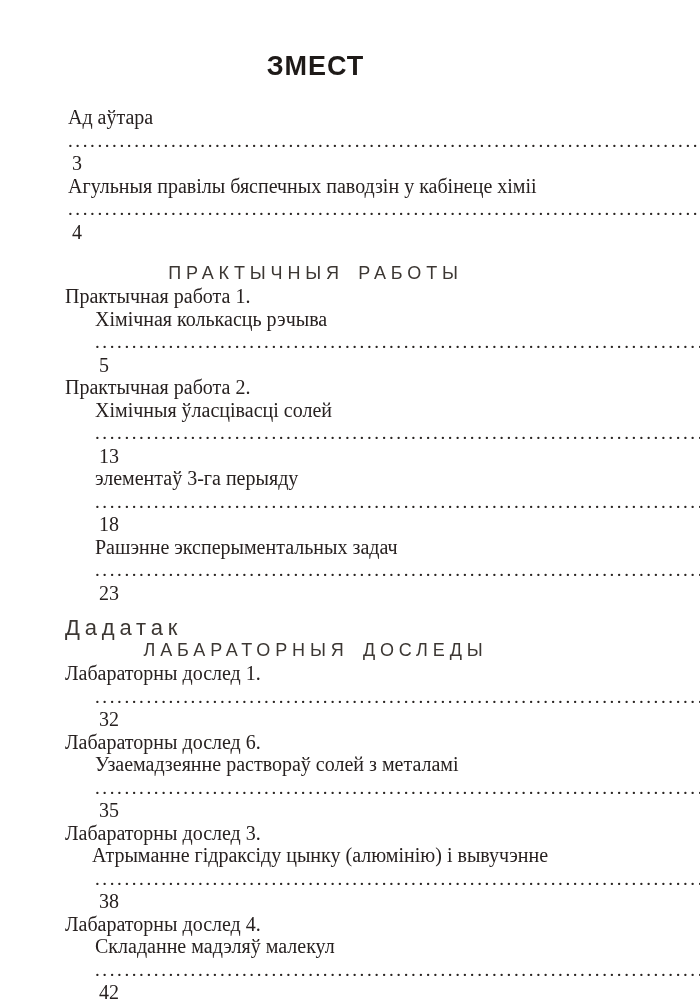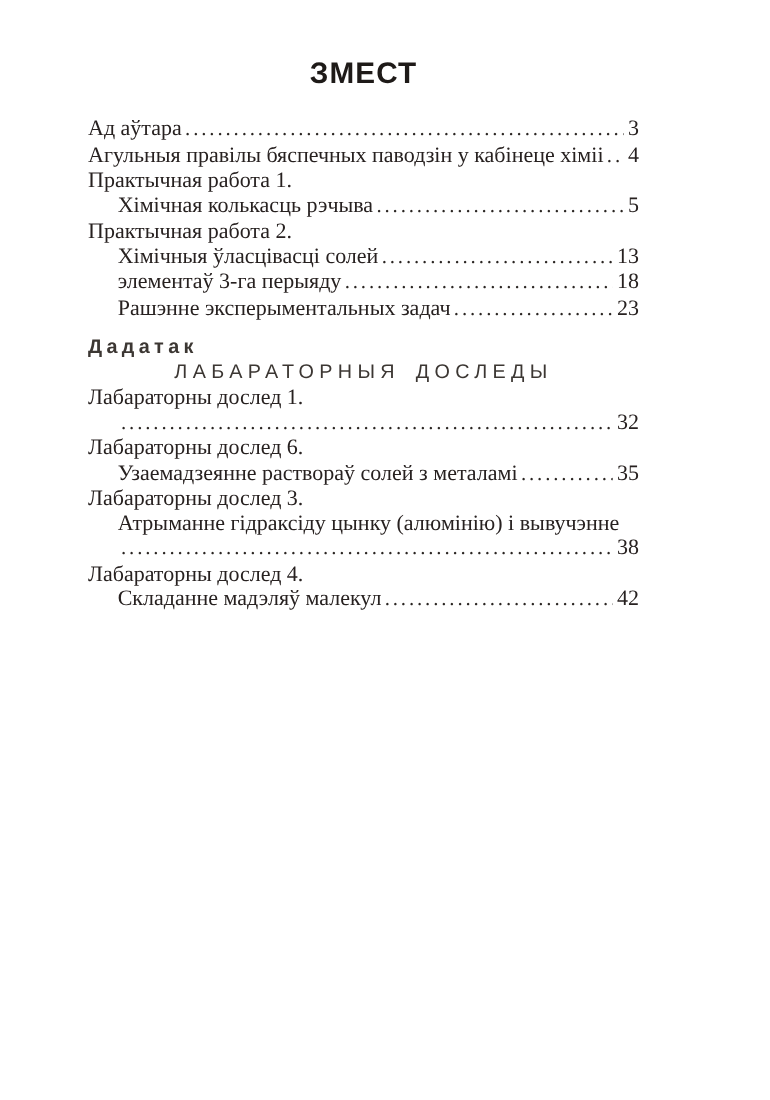--- a/index.html
+++ b/index.html
@@ -9,21 +9,20 @@
     background: #ffffff;
     font-family: "Liberation Serif", "DejaVu Serif", serif;
     color: #272120;
     overflow: hidden;
   }
   .page {
     box-sizing: border-box;
     width: 643px;
     height: 1000px;
     padding: 52px 77px 0 65px;
-    margin-left: 15px;
   }
   h1.doc-title {
     margin: 0 0 26px 0;
     text-align: center;
     font-family: "Liberation Sans", "DejaVu Sans", sans-serif;
     font-size: 27px;
     font-weight: 700;
     letter-spacing: 1px;
     line-height: 28px;
     color: #1e1a18;
@@ -35,32 +34,33 @@
     font-size: 18px;
     font-weight: 400;
     letter-spacing: 0.27em;
     word-spacing: 0.25em;
     line-height: 24px;
     color: #3c3733;
   }
   .kicker {
     margin-top: 13px;
     font-family: "Liberation Sans", "DejaVu Sans", sans-serif;
-    font-size: 18px;
-    font-weight: 700;
+    font-size: 22px;
+    font-weight: 400;
     letter-spacing: 0.22em;
     line-height: 21px;
     color: #3c3733;
   }
   .line {
     display: flex;
     align-items: baseline;
     font-size: 20px;
     line-height: 22.5px;
     white-space: nowrap;
+    flex-direction: column;
   }
   .line.indent { padding-left: 27px; }
   .line.italic .t { }
   .t { flex: 0 0 auto; }
   .dots {
     flex: 1 1 auto;
     overflow: hidden;
     white-space: nowrap;
     margin-left: 3px;
   }
@@ -87,20 +87,21 @@
     <span class="t">Ад аўтара</span>
     <span class="dots"></span>
     <span class="pg">3</span>
   </div>
   <div class="line italic">
     <span class="t">Агульныя правілы бяспечных паводзін у кабінеце хіміі</span>
     <span class="dots"></span>
     <span class="pg">4</span>
   </div>
 
+  <h2 class="section-heading">ПРАКТЫЧНЫЯ РАБОТЫ</h2>
 
   <div class="line italic">
     <span class="t">Практычная работа 1.</span>
   </div>
   <div class="line indent">
     <span class="t">Хімічная колькасць рэчыва</span>
     <span class="dots"></span>
     <span class="pg">5</span>
   </div>
 

